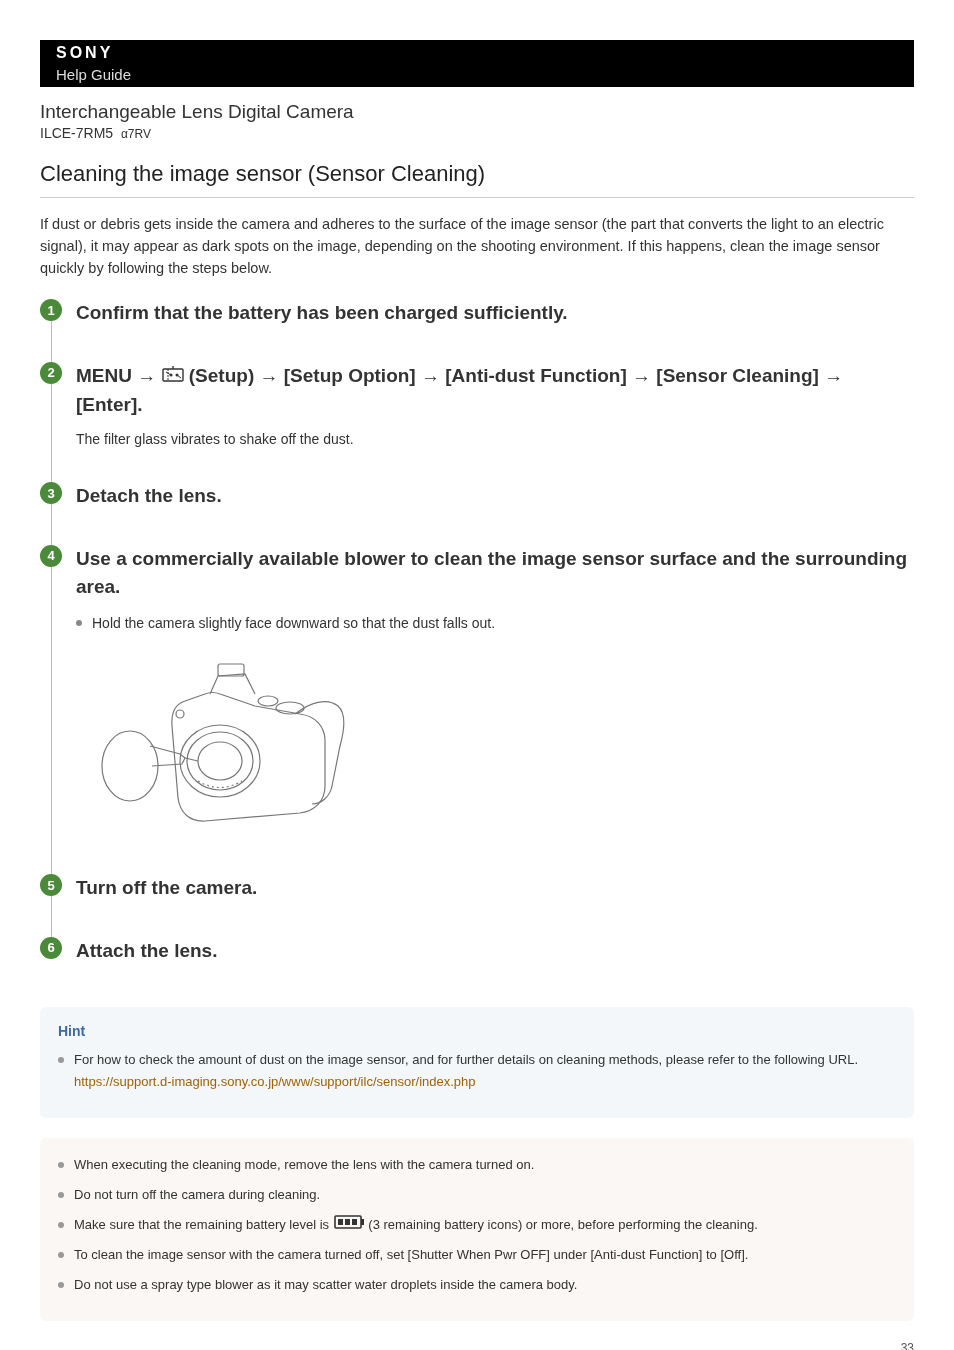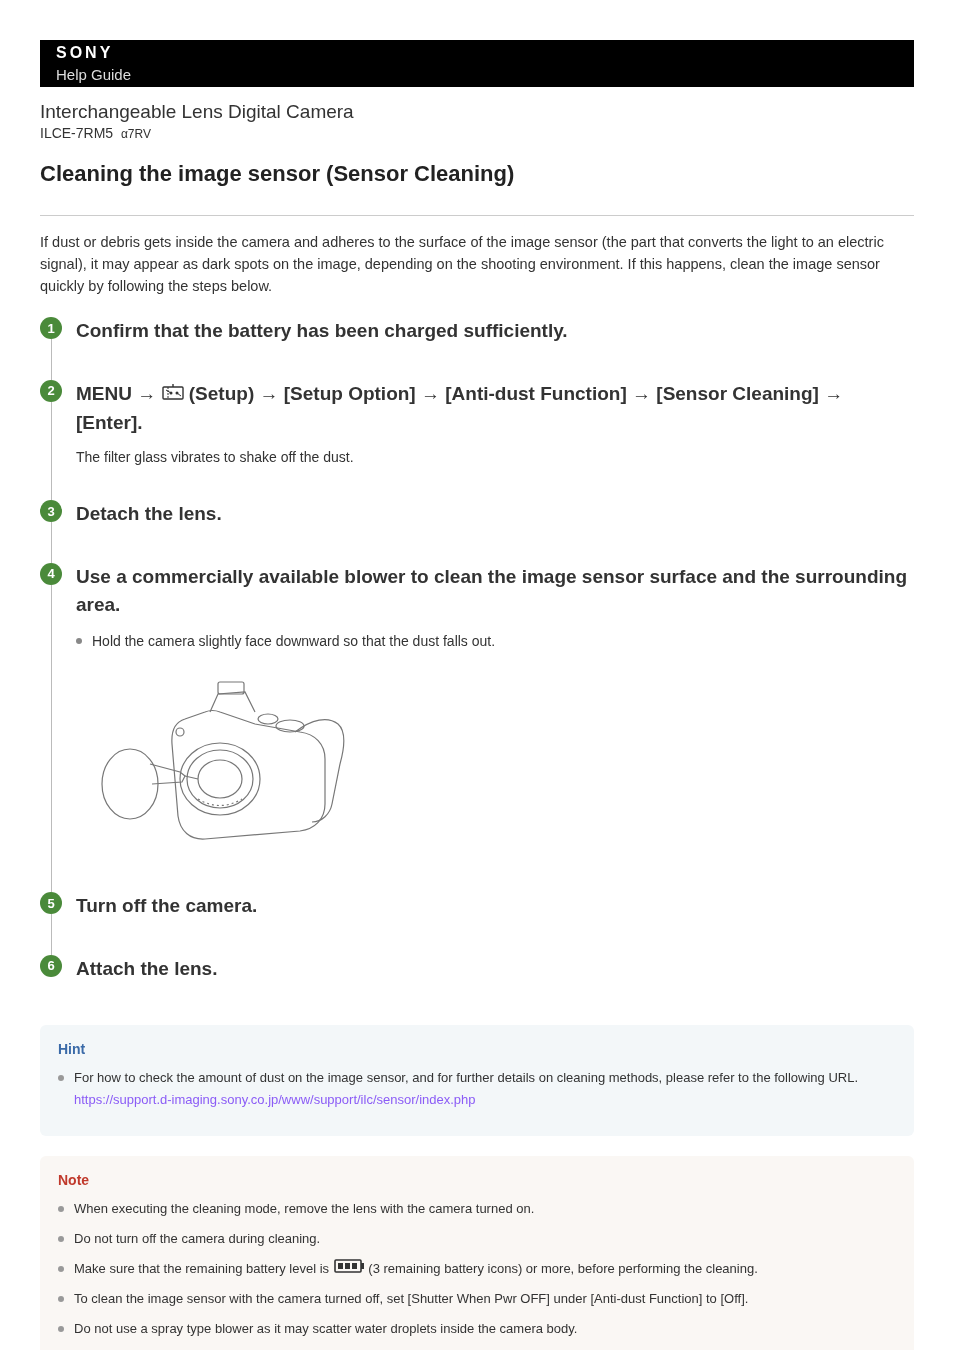--- a/index.html
+++ b/index.html
@@ -41,23 +41,23 @@
     .model-line {
       font-size: 14px;
       margin-bottom: 20px;
     }
     .model-suffix {
       font-size: 12px;
       margin-top: 23px;
     }
     h1.page-title {
       font-size: 22px;
-      font-weight: bold;
+      font-weight: normal;
       color: #222;
-      padding-bottom: 28px;
+      padding-bottom: 10px;
       border-bottom: 1px solid #ccc;
       margin-bottom: 16px;
     }
     .intro {
       font-size: 14.5px;
       line-height: 1.5;
       margin-bottom: 20px;
     }
     .steps {
       position: relative;
@@ -150,21 +150,21 @@
       padding: 16px 18px;
       margin-bottom: 20px;
     }
     .note-title {
       color: #c0392b;
       font-weight: bold;
       font-size: 14px;
       margin-bottom: 10px;
     }
     .link {
-      color: #8b5cf6;
+      color: #a16207;
       text-decoration: none;
       text-align: center;
     }
     .inline-icon {
       display: inline-block;
       vertical-align: middle;
     }
     .page-num {
       text-align: right;
       font-size: 12px;
@@ -299,21 +299,20 @@
   <div class="hint-title">Hint</div>
   <ul class="box-list hint-list">
     <li>
       <span>For how to check the amount of dust on the image sensor, and for further details on cleaning methods, please refer to the following URL.</span><br>
       <a href="#" class="link">https://support.d-imaging.sony.co.jp/www/support/ilc/sensor/index.php</a>
     </li>
   </ul>
 </div>
 
 <div class="note-box">
-  <div class="note-title">Note</div>
   <ul class="box-list note-list">
     <li>When executing the cleaning mode, remove the lens with the camera turned on.</li>
     <li>Do not turn off the camera during cleaning.</li>
     <li>
       <span>Make sure that the remaining battery level is </span>
       <span class="inline-icon">
         <svg width="32" height="14" viewBox="0 0 32 14">
           <rect x="2" y="1" width="26" height="12" rx="1" fill="none" stroke="#333" stroke-width="1.6"></rect>
           <rect x="28" y="4" width="3" height="6" fill="#333"></rect>
           <rect x="5" y="4" width="5" height="6" fill="#333"></rect>

